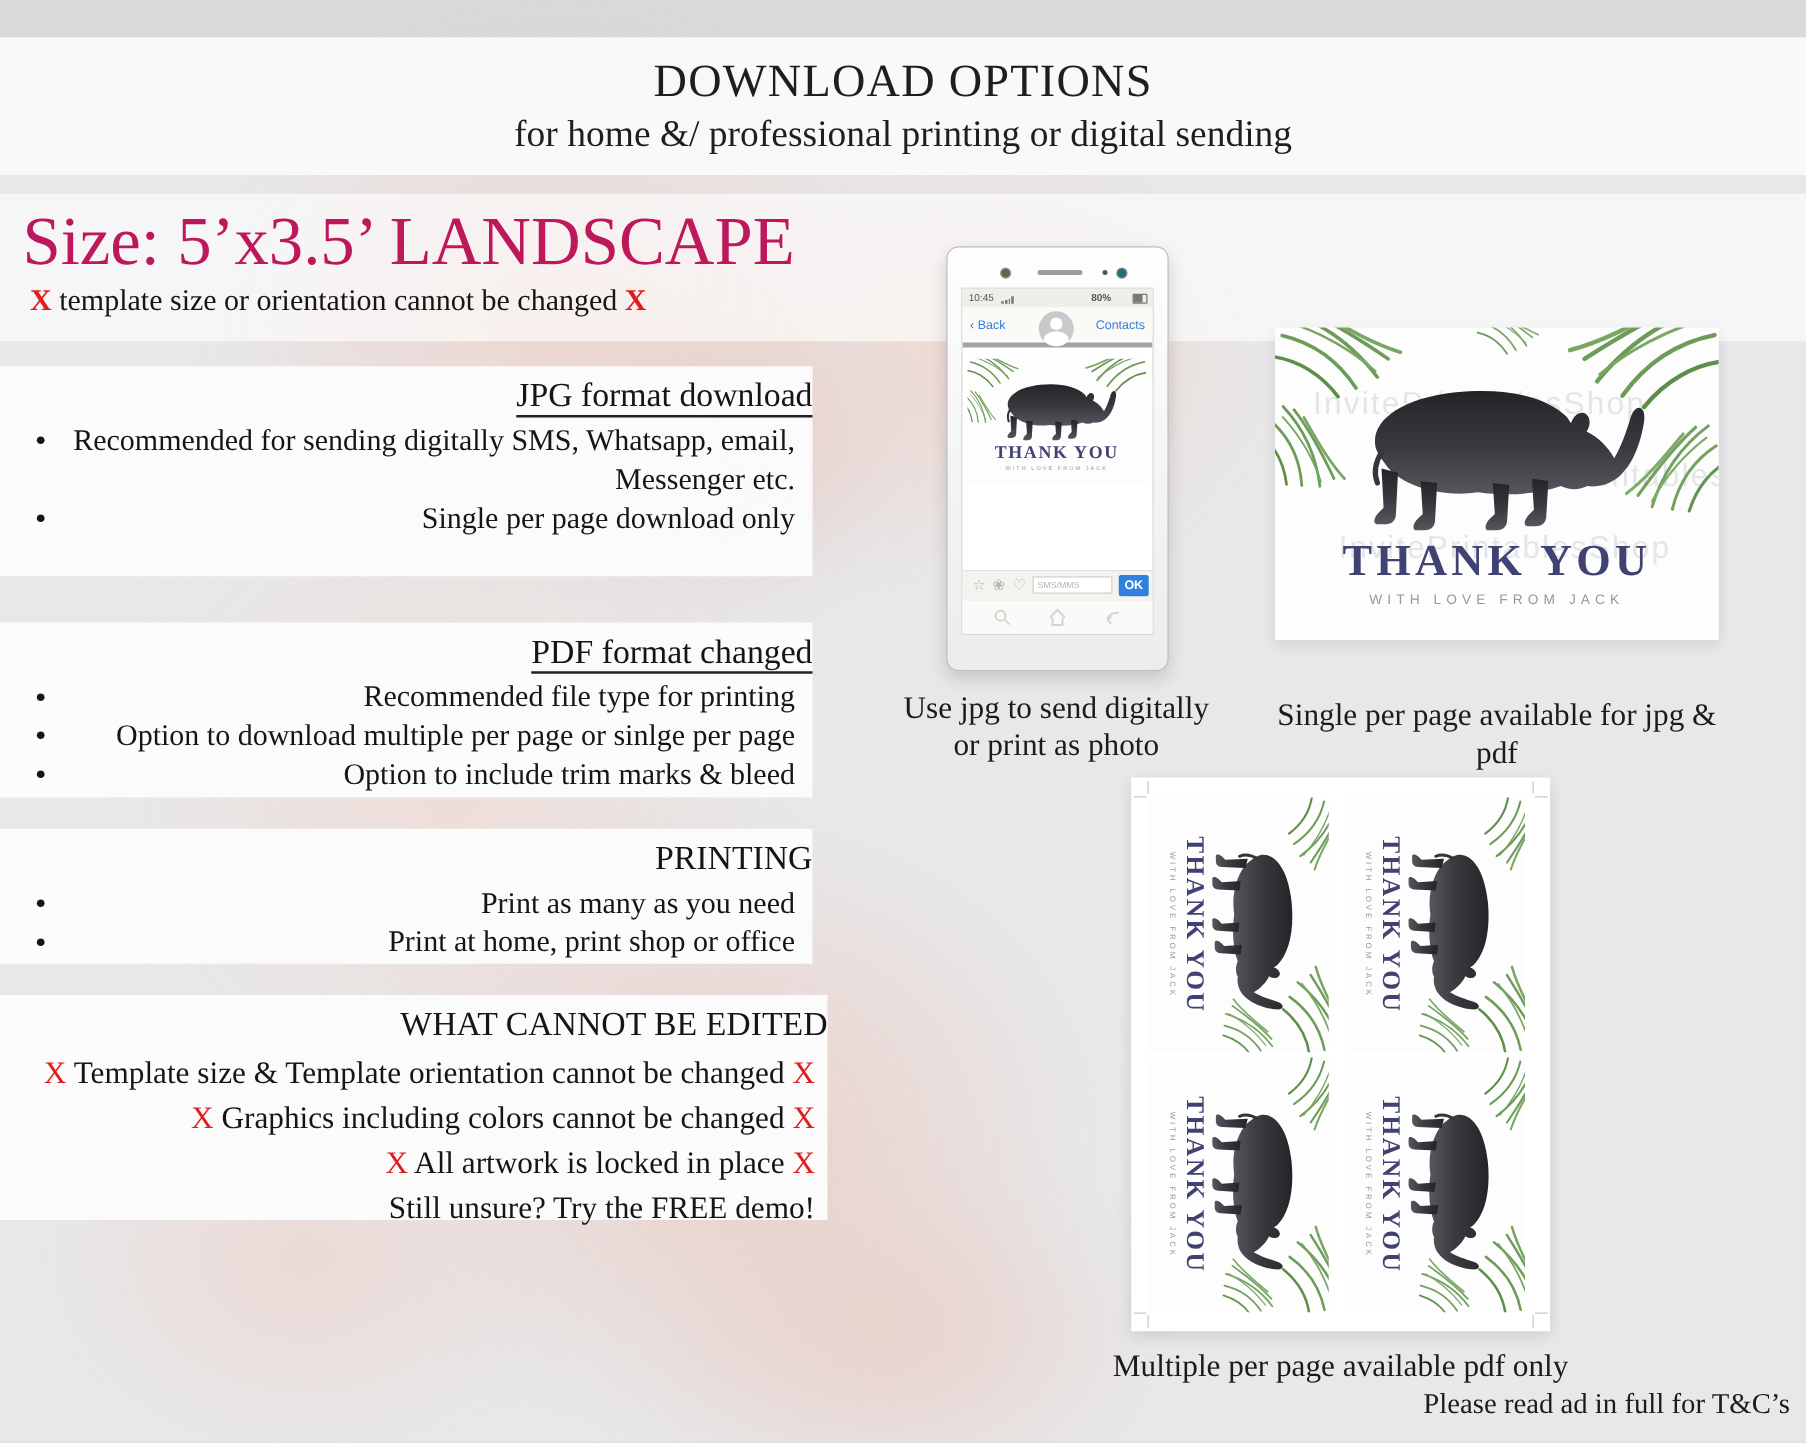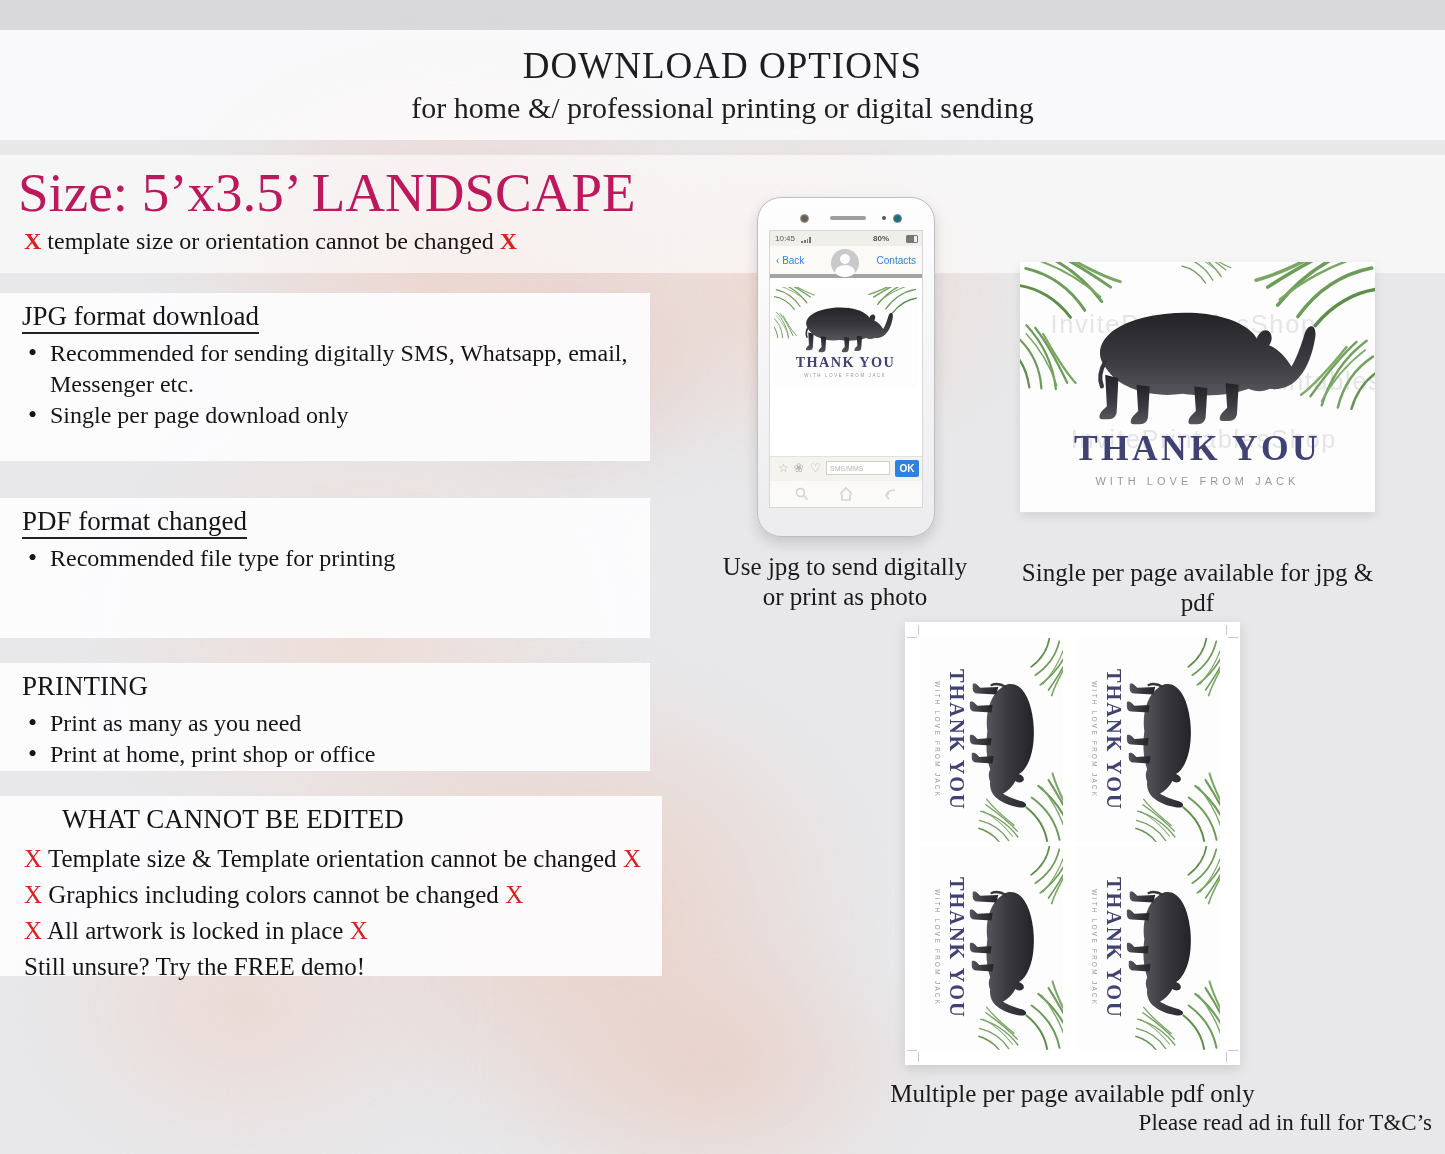--- a/index.html
+++ b/index.html
@@ -21,33 +21,33 @@
   .header-band{left:0;top:30px;width:100%;height:110px;background:rgba(250,249,250,.96);text-align:center;color:#1e1e1e;}
   .header-title{font-size:37px;letter-spacing:1px;margin-top:14px;}
   .header-sub{font-size:30px;margin-top:4px;}
 
   .size-band{left:0;top:155px;width:100%;height:118px;}
   .size-head{font-size:55px;color:#be185d;margin:6px 0 0 18px;}
   .size-note{font-size:24px;color:#151515;margin:4px 0 0 24px;}
   .xr{color:#e01d1d;font-weight:bold;}
   .xr2{color:#e01d1d;}
 
-  .sec{color:#151515;}
+  .sec{color:#151515;text-align:right;}
   .sec-head{font-size:27px;padding:8px 0 2px 22px;}
   .sec-head .u{border-bottom:2px solid #222;padding-bottom:1px;}
   ul.blist{list-style:none;margin:4px 0 0 0;padding:0 14px 0 28px;}
   ul.blist li{font-size:24px;line-height:31px;padding-left:22px;position:relative;}
   ul.blist li::before{content:"\2022";position:absolute;left:0;top:-1px;font-size:26px;}
   .xlines{padding:4px 10px 0 24px;font-size:25px;line-height:36px;color:#151515;}
 
   .caption{position:absolute;font-size:25px;color:#1b1b1b;text-align:center;line-height:30px;}
   .terms{position:absolute;font-size:23px;color:#1b1b1b;text-align:right;}
 
   
-  .phone{position:absolute;left:757px;top:197px;width:176px;height:338px;border-radius:24px;
+  .phone{position:absolute;left:757px;top:197px;width:176px;height:338px;border-radius:10px;
          background:linear-gradient(180deg,#fefefe,#ececef);border:1px solid #bdbdc2;
          box-shadow:0 6px 14px rgba(0,0,0,.15);}
   .phone .cam-dot{position:absolute;top:16px;left:42px;width:7px;height:7px;border-radius:50%;background:#6b5f4e;border:1px solid #999;}
   .phone .speaker{position:absolute;top:18px;left:72px;width:36px;height:4px;border-radius:2px;background:#9c9ca1;}
   .phone .dot2{position:absolute;top:18px;right:48px;width:4px;height:4px;border-radius:50%;background:#555;}
   .phone .dot3{position:absolute;top:16px;right:32px;width:7px;height:7px;border-radius:50%;background:#1d6f7e;border:1px solid #888;}
   .screen{position:absolute;left:11px;top:32px;width:152px;height:276px;background:#ffffff;border:1px solid #d7d7da;overflow:hidden;}
   .sbar{position:absolute;left:0;top:0;width:100%;height:15px;background:#efeee9;font-family:"Liberation Sans",sans-serif;
         font-size:8px;color:#555;}
   .sbar .t{position:absolute;left:5px;top:3px;}
@@ -162,20 +162,22 @@
     <ul class="blist">
       <li>Recommended for sending digitally SMS, Whatsapp, email, Messenger etc.</li>
       <li>Single per page download only</li>
     </ul>
   </div>
 
   <div class="band sec" style="left:0;top:498px;width:650px;height:140px;">
     <div class="sec-head"><span class="u">PDF format changed</span></div>
     <ul class="blist">
       <li>Recommended file type for printing</li>
+      <li>Option to download multiple per page or sinlge per page</li>
+      <li>Option to include trim marks &amp; bleed</li>
     </ul>
   </div>
 
   <div class="band sec" style="left:0;top:663px;width:650px;height:108px;">
     <div class="sec-head">PRINTING</div>
     <ul class="blist">
       <li>Print as many as you need</li>
       <li>Print at home, print shop or office</li>
     </ul>
   </div>

